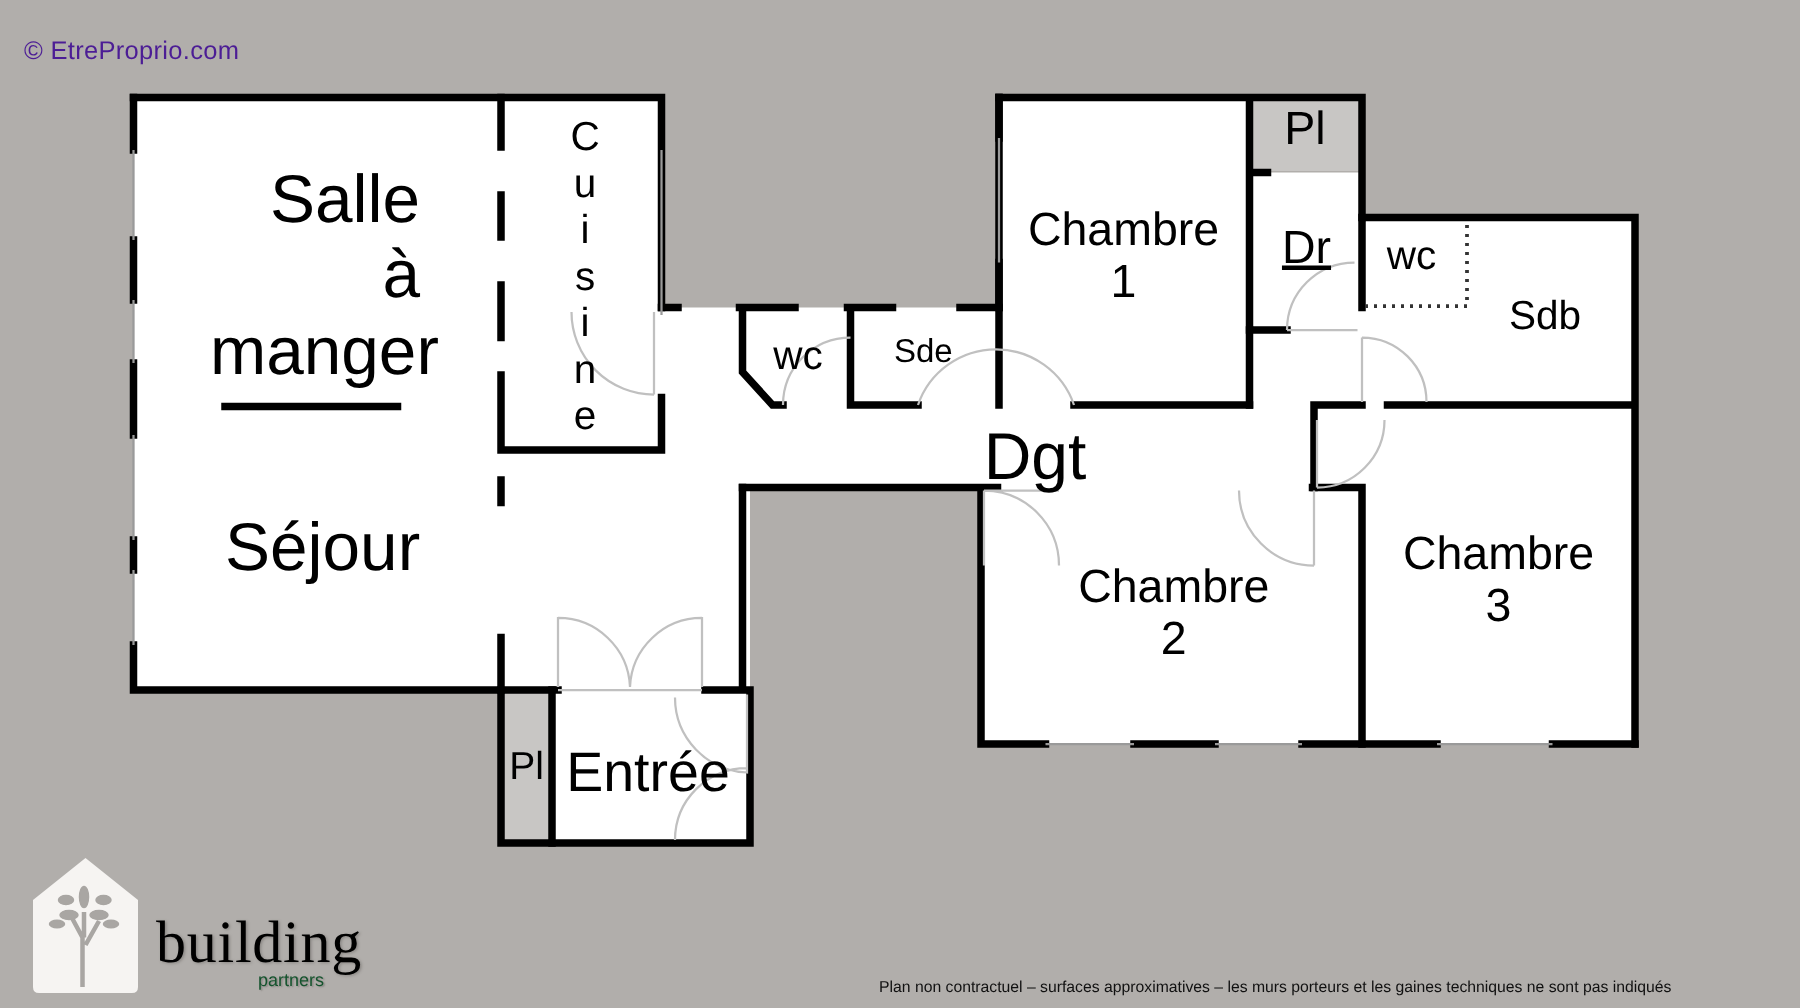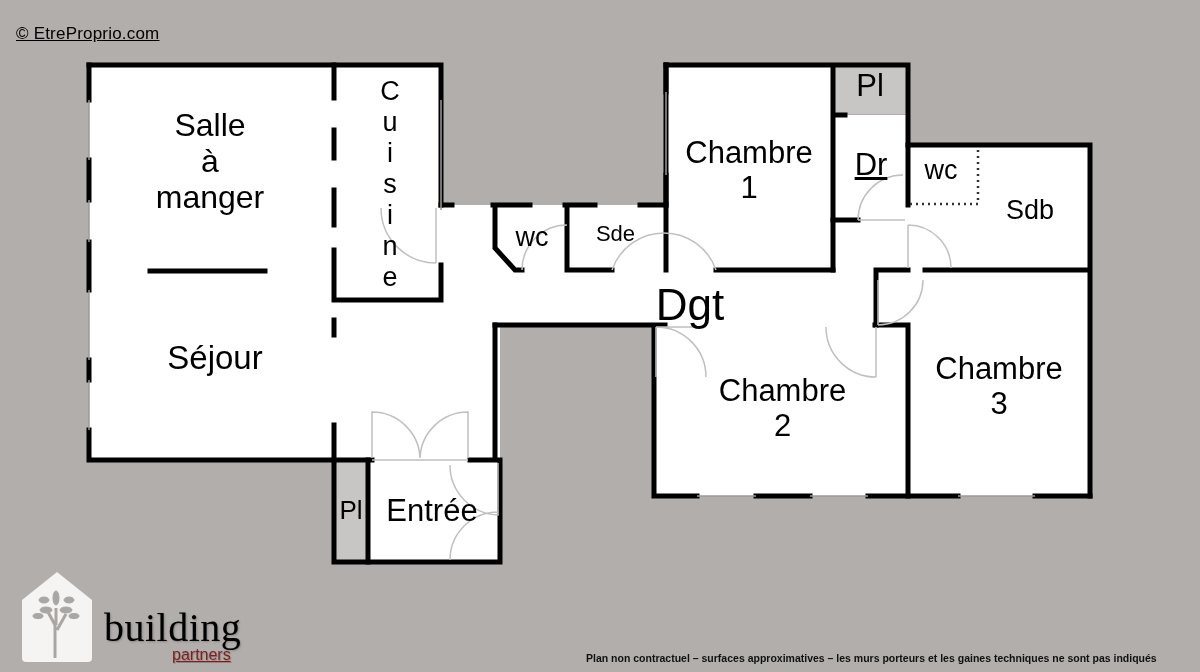--- a/index.html
+++ b/index.html
@@ -1,23 +1,23 @@
 <!DOCTYPE html>
 <html><head>
 <meta charset="utf-8">
 <style>
   html,body{margin:0;padding:0;}
   body{width:1200px;height:672px;background:#b1aeab;position:relative;overflow:hidden;font-family:"Liberation Sans",sans-serif;}
   #plan{position:absolute;left:0;top:0;width:1200px;height:672px;}
   .lbl{position:absolute;color:#000;text-align:center;line-height:1.12;font-family:"Liberation Sans",sans-serif;white-space:pre-line;}
-  .watermark{position:absolute;left:16px;top:24px;font-size:17px;color:#000000;letter-spacing:0.2px;text-decoration:underline;}
-  .disclaimer{position:absolute;left:586px;top:652px;font-size:10.5px;font-weight:bold;color:#111;font-family:"Liberation Sans",sans-serif;}
+  .watermark{position:absolute;left:16px;top:24px;font-size:17px;color:#4c1d95;letter-spacing:0.2px;}
+  .disclaimer{position:absolute;left:586px;top:652px;font-size:10.5px;font-weight:normal;color:#111;font-family:"Liberation Sans",sans-serif;}
   .logo{position:absolute;left:18px;top:570px;width:260px;height:95px;}
   .brand{position:absolute;left:104px;top:604px;font-family:"Liberation Serif",serif;font-size:40px;color:#000000;text-shadow:1px 1px 2px #8a8784;letter-spacing:0.5px;}
-  .brand-sub{position:absolute;left:172px;top:646px;font-family:"Liberation Sans",sans-serif;font-size:16px;color:#7f1d1d;text-shadow:1px 1px 1px #8a8784;text-decoration:underline;}
+  .brand-sub{position:absolute;left:172px;top:646px;font-family:"Liberation Sans",sans-serif;font-size:12px;color:#14532d;text-shadow:1px 1px 1px #8a8784;}
 </style>
 </head>
 <body>
 
 <svg id="plan" viewBox="0 0 1200 672" xmlns="http://www.w3.org/2000/svg">
 
   <g fill="#ffffff">
     <rect x="89" y="65" width="352" height="395"></rect>
     <rect x="332" y="205" width="336" height="120"></rect>
     <rect x="495" y="265" width="415" height="62"></rect>
@@ -80,24 +80,24 @@
     <path d="M826 327 A50 50 0 0 0 876 377 M876 327 V377"></path>
     <path d="M372 458 V412 A48 48 0 0 1 420 458 M420 458 A48 48 0 0 1 468 412 V458 M372 460 H468"></path>
     <path d="M498 463 V515 A50 50 0 0 1 450 465 M450 560 A48 48 0 0 1 498 512"></path>
   </g>
 
   <path d="M910 204 H978 V148" stroke="#333" stroke-width="2.5" stroke-dasharray="2,4" fill="none"></path>
 </svg>
 
 <div class="watermark">© EtreProprio.com</div>
 
-<div class="lbl" style="left:140px;top:108px;width:140px;font-size:32px;">Salle
+<div class="lbl" style="left:140px;top:108px;width:140px;font-size:45px;text-align:right;">Salle
 à
 manger</div>
-<div class="lbl" style="left:150px;top:340px;width:130px;font-size:33px;">Séjour</div>
+<div class="lbl" style="left:150px;top:340px;width:130px;font-size:45px;">Séjour</div>
 <div class="lbl" style="left:375px;top:76px;width:30px;font-size:27px;line-height:31px;">C
 u
 i
 s
 i
 n
 e</div>
 <div class="lbl" style="left:505px;top:222px;width:54px;font-size:27px;">wc</div>
 <div class="lbl" style="left:573px;top:222px;width:85px;font-size:22px;">Sde</div>
 <div class="lbl" style="left:650px;top:280px;width:80px;font-size:44px;">Dgt</div>
@@ -105,21 +105,21 @@
 1</div>
 <div class="lbl" style="left:836px;top:69px;width:68px;font-size:31px;">Pl</div>
 <div class="lbl" style="left:840px;top:148px;width:62px;font-size:31px;text-decoration:underline;">Dr</div>
 <div class="lbl" style="left:910px;top:155px;width:62px;font-size:27px;">wc</div>
 <div class="lbl" style="left:985px;top:195px;width:90px;font-size:27px;">Sdb</div>
 <div class="lbl" style="left:690px;top:374px;width:185px;font-size:31px;">Chambre
 2</div>
 <div class="lbl" style="left:910px;top:352px;width:178px;font-size:31px;">Chambre
 3</div>
 <div class="lbl" style="left:334px;top:496px;width:34px;font-size:26px;">Pl</div>
-<div class="lbl" style="left:370px;top:494px;width:124px;font-size:31px;">Entrée</div>
+<div class="lbl" style="left:370px;top:494px;width:124px;font-size:37px;">Entrée</div>
 
 <div>
   <svg class="logo" viewBox="0 0 260 95" xmlns="http://www.w3.org/2000/svg">
     <path d="M4 30 L39 2 L74 30 V88 Q74 92 70 92 H8 Q4 92 4 88 Z" fill="#f6f4f2"></path>
     <g fill="#a9a6a3" stroke="#a9a6a3">
       <path d="M37 88 V55 L30 42 M39 60 L48 44 M38 55 L38 38" stroke-width="3" fill="none"></path>
       <ellipse cx="28" cy="40" rx="6" ry="3"></ellipse>
       <ellipse cx="48" cy="40" rx="6" ry="3"></ellipse>
       <ellipse cx="38" cy="28" rx="3" ry="7"></ellipse>
       <ellipse cx="26" cy="30" rx="5" ry="3"></ellipse>

